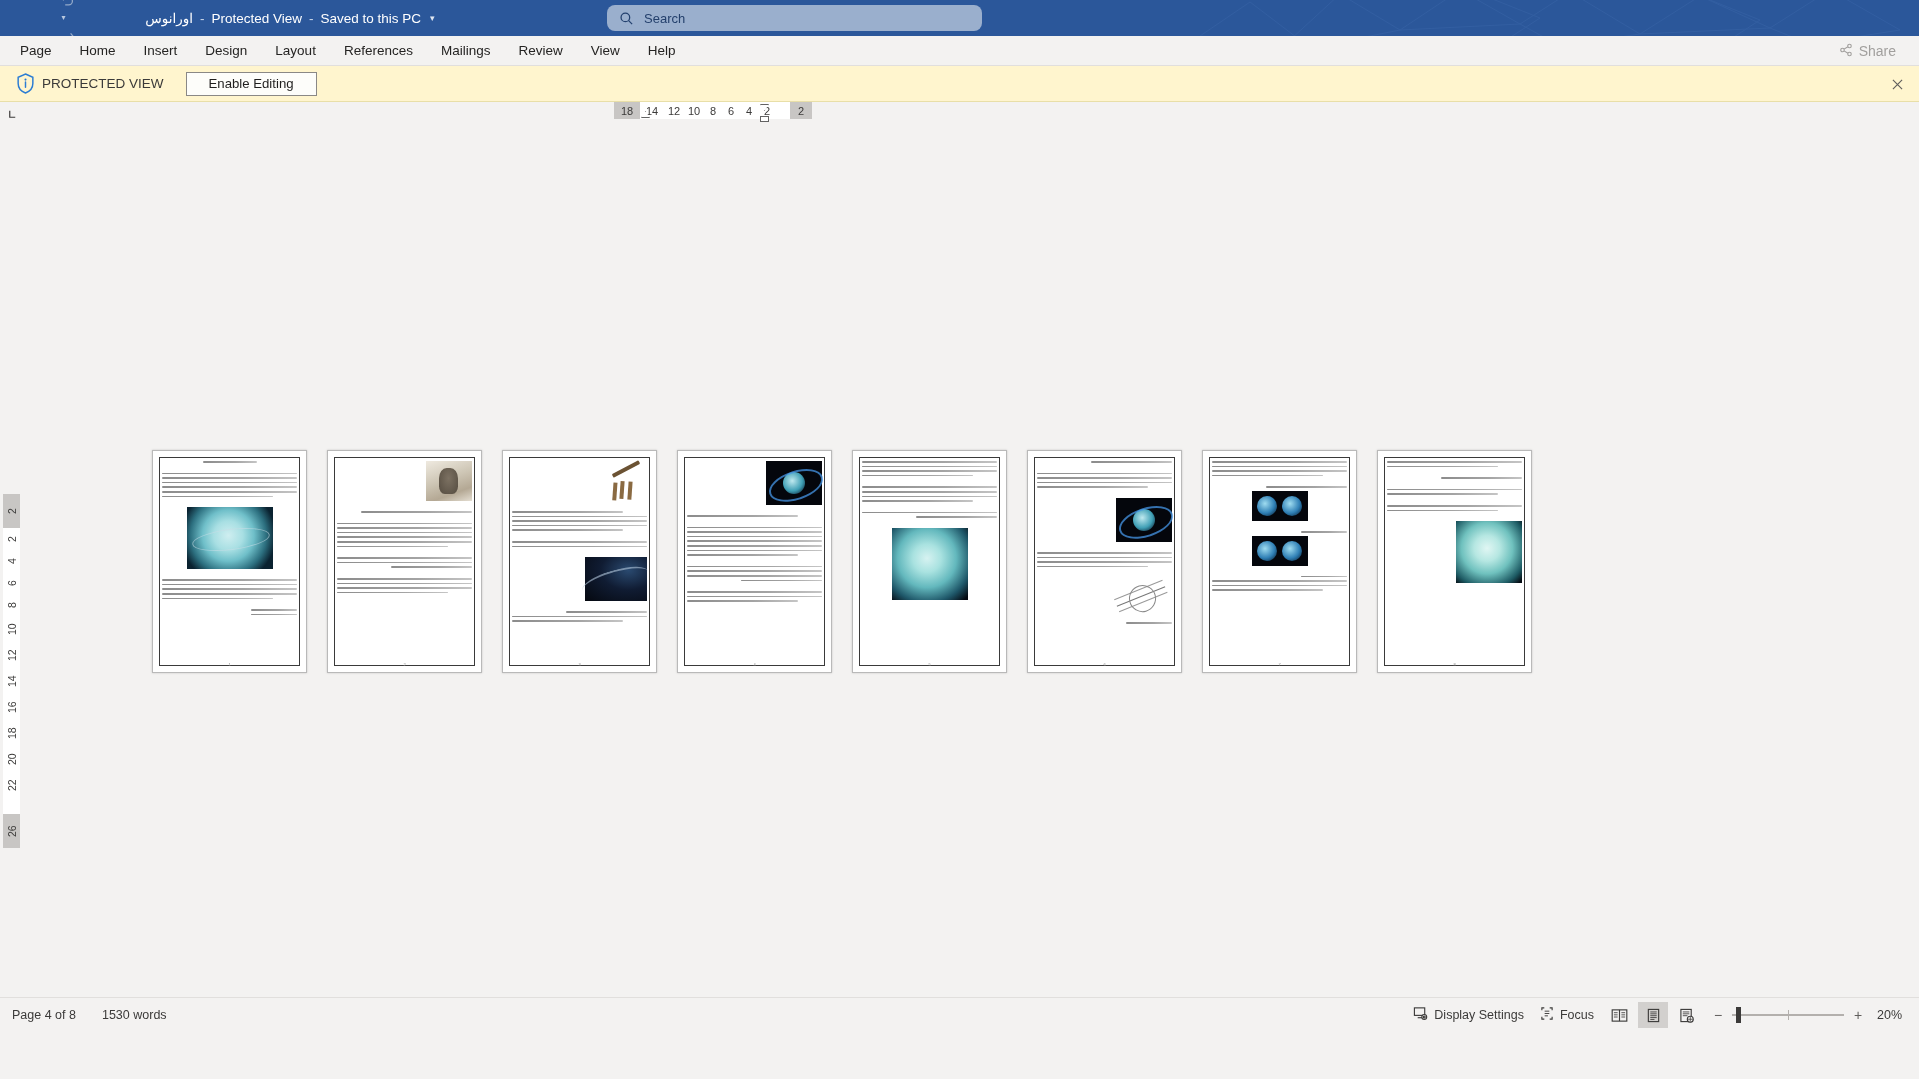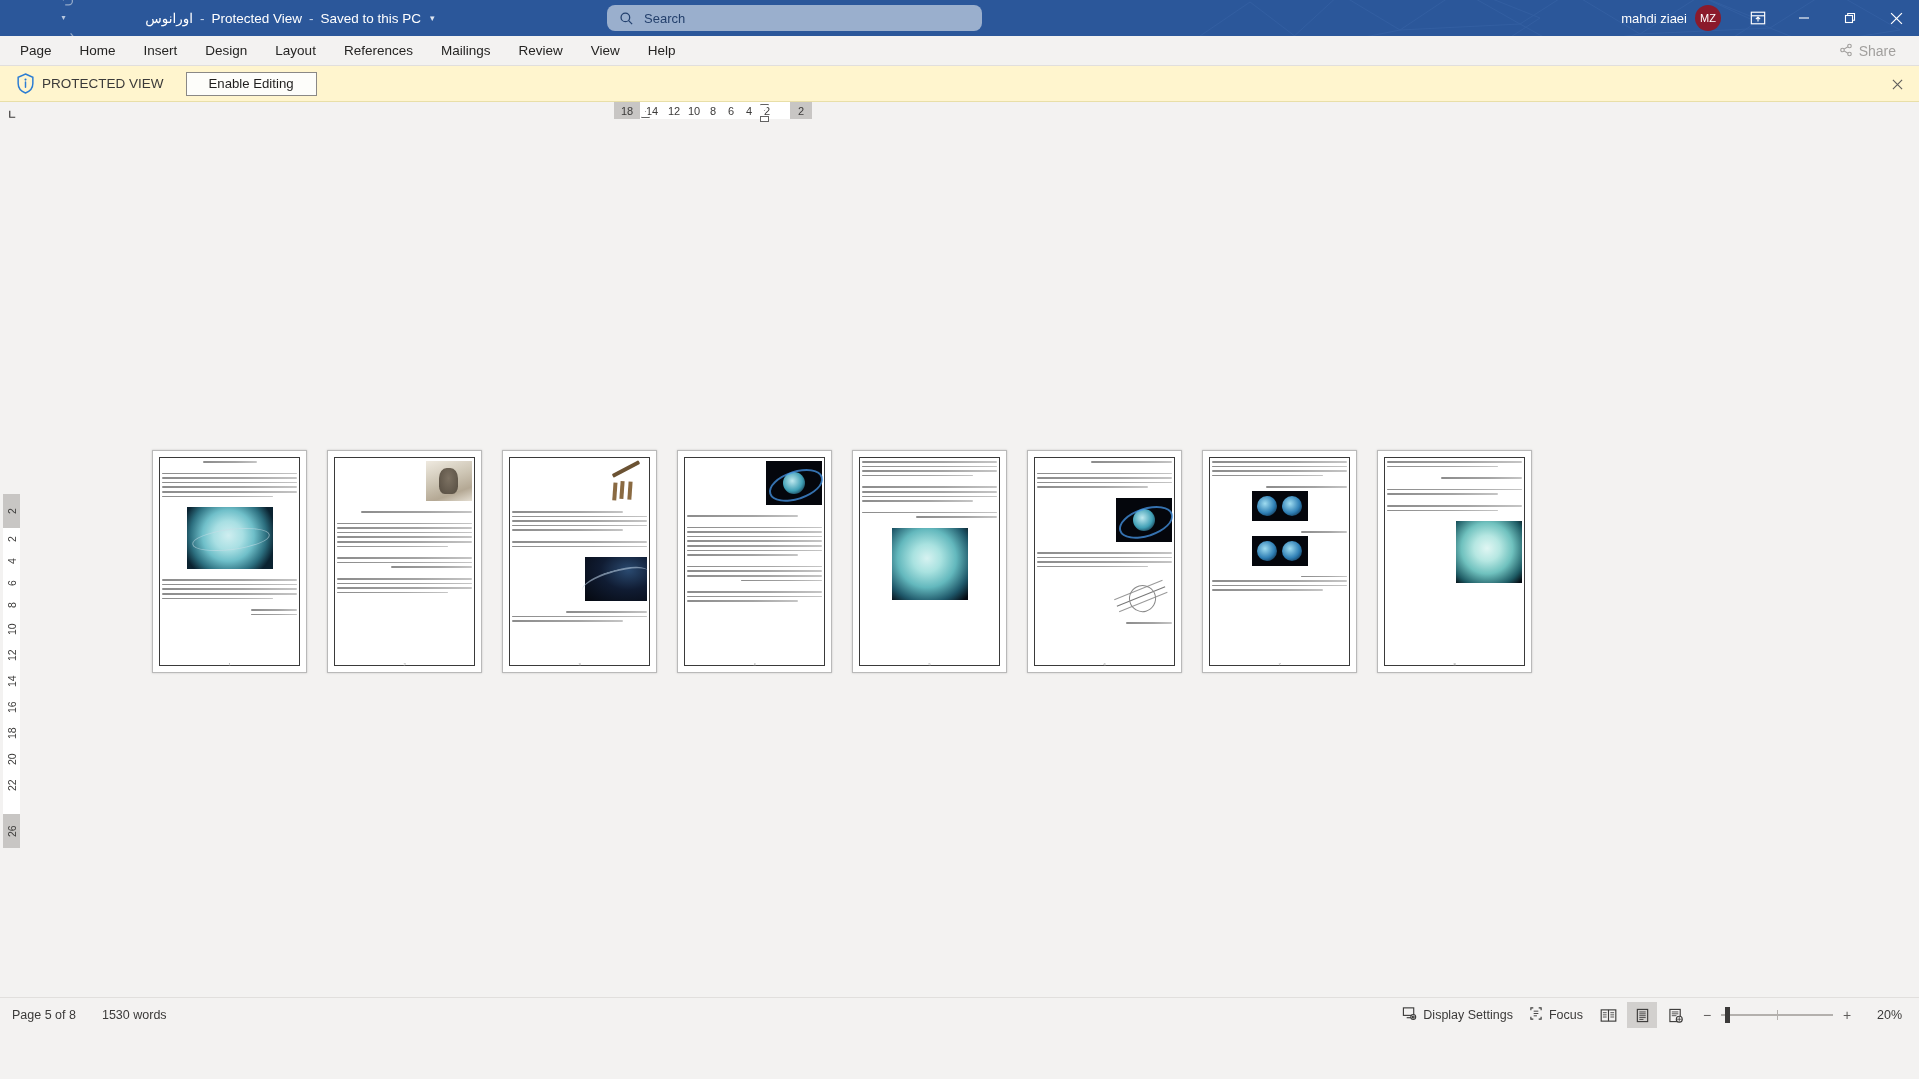--- a/index.html
+++ b/index.html
@@ -373,21 +373,21 @@
   .zoom-track {
     width: 112px; height: 2px; background: #b3b0ad; position: relative;
   }
   .zoom-mid {
     position: absolute; left: 50%; top: -4px; width: 1px; height: 10px; background: #b3b0ad;
   }
   .zoom-knob {
     position: absolute; left: 4px; top: -7px;
     width: 5px; height: 16px; background: #3b3a39;
   }
-  .zoom-pct { font-size: 12.5px; color: #3b3a39; margin-left: 16px; min-width: 32px; }
+  .zoom-pct { font-size: 12.5px; color: #3b3a39; margin-left: 5px; min-width: 32px; }
 </style>
 </head>
 <body>
 
 <div class="titlebar">
   <svg class="titlebar-pattern" width="1919" height="36" viewBox="0 0 1919 36" preserveAspectRatio="none">
     <g stroke="#3a66a8" stroke-width="1" fill="none">
       <path d="M1290 40 L1340 -6 L1400 30 L1330 44 Z"></path>
       <path d="M1400 30 L1460 -10 L1520 24 Z"></path>
       <path d="M1520 24 L1570 -8 L1640 34 L1560 46 Z"></path>
@@ -454,47 +454,20 @@
   <div class="searchbox">
     <span class="sicon">
       <svg width="15" height="15" viewBox="0 0 16 16" fill="none" stroke="currentColor" stroke-width="1.35">
         <circle cx="6.8" cy="6.8" r="4.6"></circle>
           <path d="M10.3 10.3 L14 14"></path>
       </svg>
     </span>
     <input type="text" placeholder="Search" style="">
   </div>
 
-  <div class="tb-right">
-    <span class="username">mahdi ziaei</span>
-    <span class="avatar">MZ</span>
-    <div class="wbtn">
-      <svg width="16" height="16" viewBox="0 0 18 18" fill="none" stroke="currentColor" stroke-width="1.3">
-        <rect x="1.5" y="2.5" width="15" height="13"></rect>
-        <path d="M1.5 6.5 H16.5"></path>
-          <path d="M9 13 V8 M6.6 10.3 L9 8 L11.4 10.3"></path>
-      </svg>
-    </div>
-    <div class="wbtn">
-      <svg width="12" height="12" viewBox="0 0 12 12" stroke="currentColor" stroke-width="1.1">
-          <path d="M1 6 H11"></path>
-        </svg>
-    </div>
-    <div class="wbtn">
-      <svg width="12" height="12" viewBox="0 0 12 12" fill="none" stroke="currentColor" stroke-width="1.1">
-        <rect x="1.5" y="3.5" width="7" height="7"></rect>
-          <path d="M3.7 3.5 V1.5 H10.5 V8.2 H8.5"></path>
-      </svg>
-    </div>
-    <div class="wbtn close">
-      <svg width="13" height="13" viewBox="0 0 12 12" stroke="currentColor" stroke-width="1.15">
-          <path d="M1 1 L11 11 M11 1 L1 11"></path>
-        </svg>
-    </div>
-  </div>
 </div>
 
 <div class="ribbon">
   <div class="tabs">
     <div class="tab">Page</div>
     <div class="tab">Home</div>
     <div class="tab">Insert</div>
     <div class="tab">Design</div>
     <div class="tab">Layout</div>
     <div class="tab">References</div>
@@ -776,21 +749,21 @@
         <div class="pimg img-uranus-plain" style="align-self:flex-end"></div>
       </div>
       <div class="pg-num">8</div>
     </div>
 
   </div>
 </div>
 
 <div class="statusbar">
   <div class="sb-left">
-    <span>Page 5 of 8</span>
+    <span>Page 4 of 8</span>
     <span>1530 words</span>
   </div>
 
   <div class="sb-right">
     <div class="sb-item">
       <span>
         <svg width="15" height="15" viewBox="0 0 16 16" fill="none" stroke="currentColor" stroke-width="1.2">
           <rect x="1.5" y="2" width="11" height="8"></rect>
             <path d="M5 12.5 H11"></path>
           <circle cx="12" cy="11.6" r="2.6" fill="#f3f2f1"></circle>

